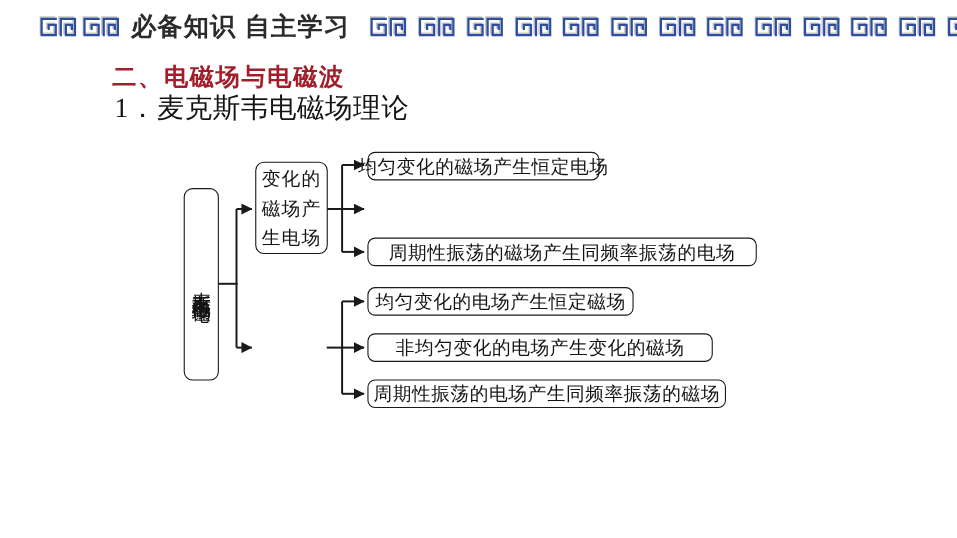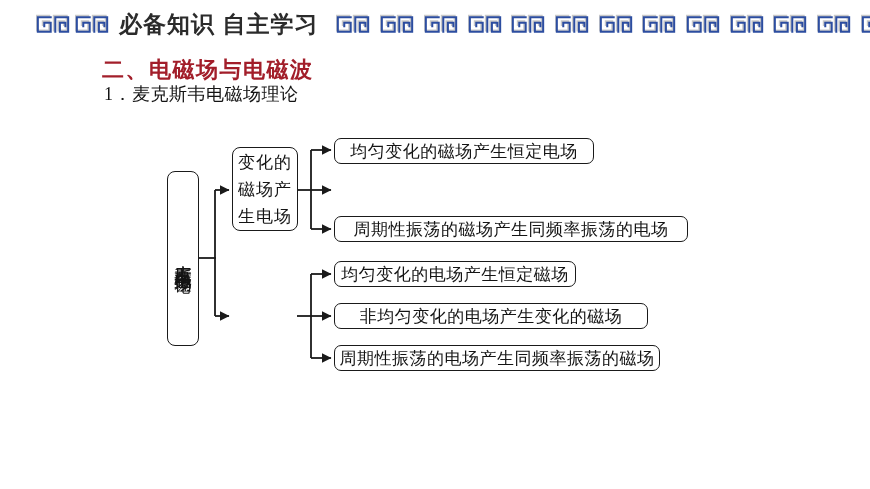--- a/index.html
+++ b/index.html
@@ -19,21 +19,21 @@
   .page-title{
     margin:0 2px 0 10px;font-size:23px;font-weight:bold;color:#2b2b2b;
     letter-spacing:1px;white-space:nowrap;line-height:1;
   }
   
   .section-heading{
     position:absolute;left:71px;top:57px;font-size:22px;font-weight:bold;
     color:#a21e2a;letter-spacing:1.5px;line-height:1.2;
   }
   .sub-heading{
-    position:absolute;left:73px;top:84px;font-size:18px;
+    position:absolute;left:73px;top:84px;font-size:25px;
     font-family:"Liberation Serif","DejaVu Serif",serif;color:#141414;
     letter-spacing:0.5px;line-height:1.2;
   }
   
   .diagram{position:absolute;left:0;top:0;width:870px;height:489px;}
   .connectors{position:absolute;left:0;top:0;}
   .box{
     position:absolute;background:#fff;border:1.7px solid #1a1a1a;border-radius:8px;
     box-sizing:border-box;display:flex;align-items:center;justify-content:center;
     font-family:"Liberation Serif","DejaVu Serif",serif;color:#141414;
@@ -46,21 +46,21 @@
   .mid-box{
     left:201px;top:147px;width:66px;height:84px;
     font-size:17px;line-height:27px;letter-spacing:1px;
     text-align:center;word-break:break-all;padding:0;
   }
   #mid-1{top:275px;}
   .leaf{
     left:303px;height:26px;font-size:17px;letter-spacing:0.5px;
     white-space:nowrap;border-radius:7px;line-height:1;
   }
-  #leaf-0{top:138px;width:260px;}
+  #leaf-0{top:138px;width:211px;}
   #leaf-1{top:177px;width:274px;}
   #leaf-2{top:216px;width:354px;}
   #leaf-3{top:261px;width:242px;}
   #leaf-4{top:303px;width:314px;}
   #leaf-5{top:345px;width:326px;}
 </style>
 </head>
 <body>
 
 <div class="page">

